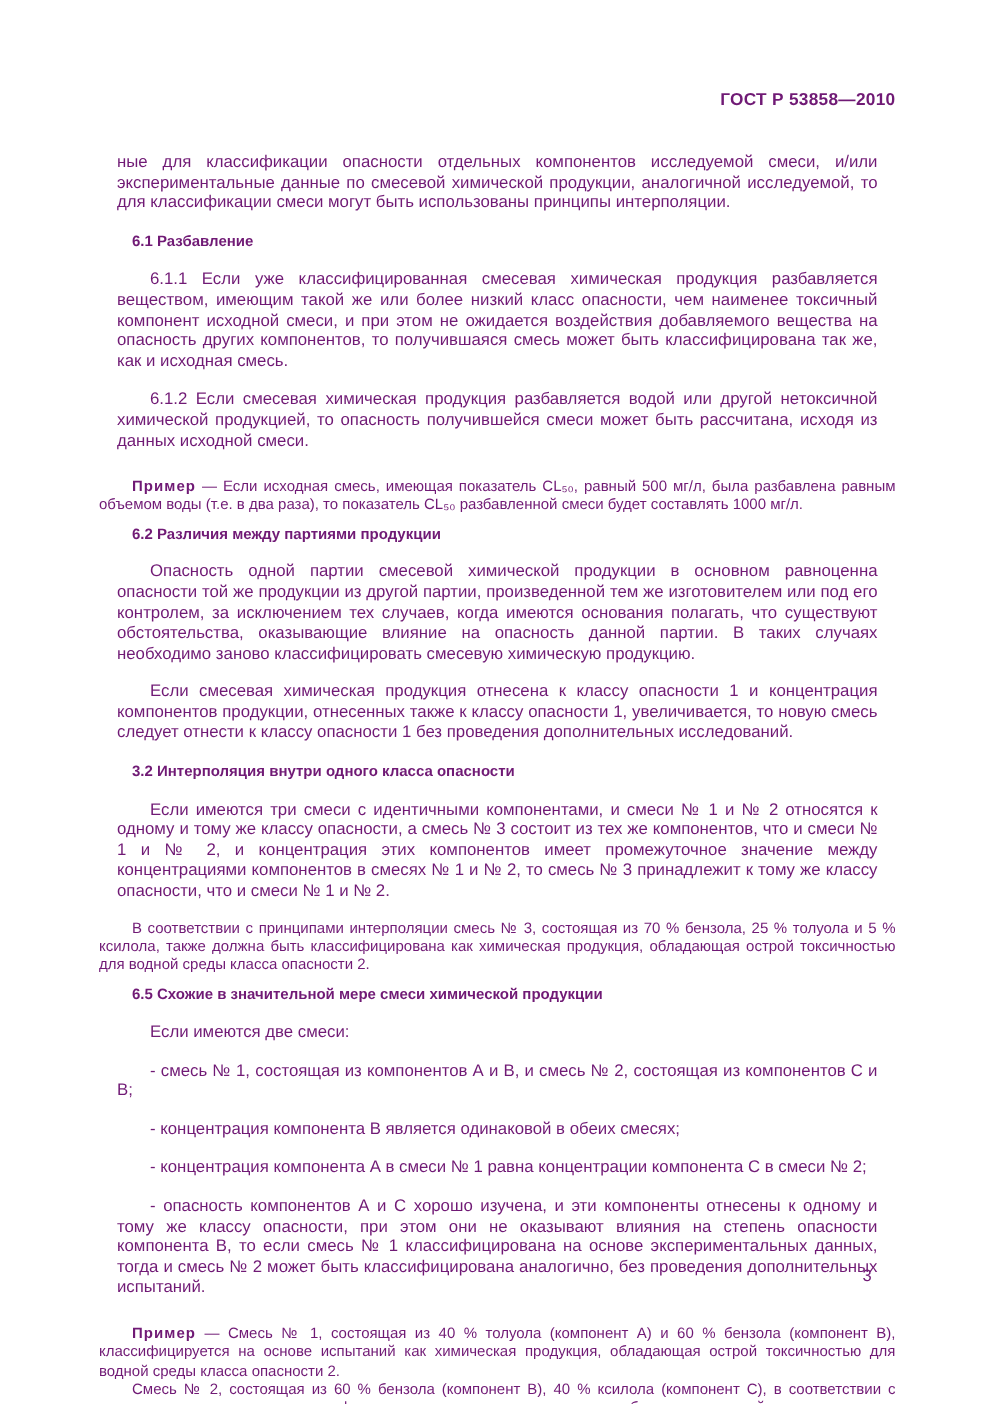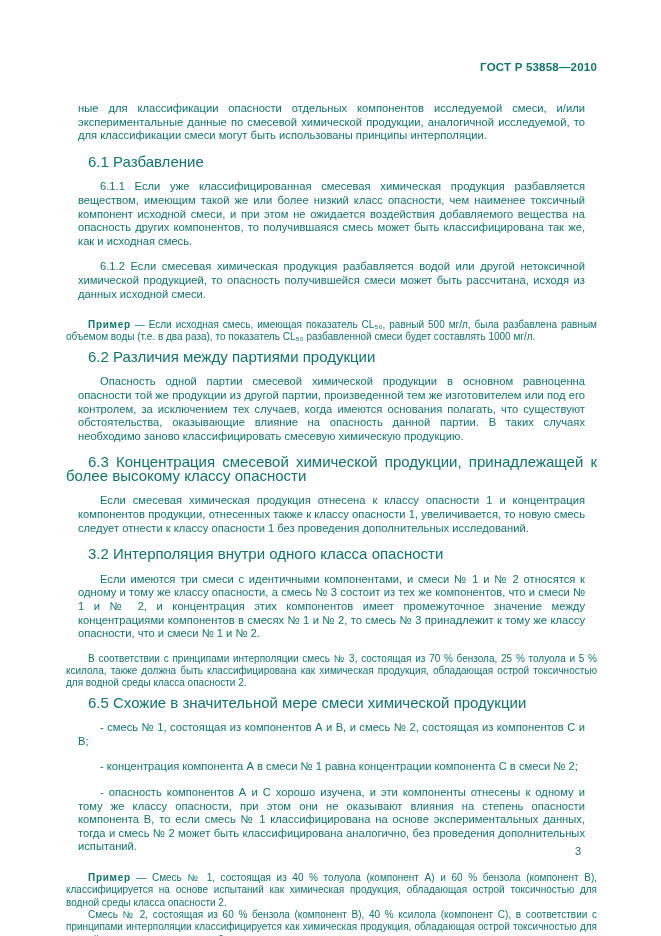--- a/index.html
+++ b/index.html
@@ -6,21 +6,21 @@
     margin: 0;
     padding: 0;
     background: #ffffff;
   }
   .page {
     position: relative;
     width: 661px;
     height: 936px;
     background: #ffffff;
     font-family: "Liberation Sans", sans-serif;
-    color: #0f766e;
+    color: #701a75;
     overflow: hidden;
   }
   .doc-header {
     position: absolute;
     top: 61px;
     left: 66px;
     right: 64px;
     text-align: right;
     font-weight: bold;
     font-size: 11.5px;
@@ -34,23 +34,23 @@
   }
   .p {
     font-size: 11.2px;
     line-height: 13.6px;
     text-align: justify;
     text-indent: 22px;
     margin: 12px;
   }
   .p.noindent { text-indent: 0; }
   .h {
-    font-size: 15px;
+    font-size: 10px;
     line-height: 13.6px;
-    font-weight: normal;
+    font-weight: bold;
     text-align: justify;
     text-indent: 22px;
     margin: 6px 0 3px 0;
   }
   .ex {
     font-size: 10px;
     line-height: 12.3px;
     text-align: justify;
     text-indent: 22px;
     margin: 0;
@@ -80,33 +80,34 @@
 
     <p class="p">6.1.1 Если уже классифицированная смесевая химическая продукция разбавляется веществом, имеющим такой же или более низкий класс опасности, чем наименее токсичный компонент исходной смеси, и при этом не ожидается воздействия добавляемого вещества на опасность других компонентов, то получившаяся смесь может быть классифицирована так же, как и исходная смесь.</p>
     <p class="p">6.1.2 Если смесевая химическая продукция разбавляется водой или другой нетоксичной химической продукцией, то опасность получившейся смеси может быть рассчитана, исходя из данных исходной смеси.</p>
 
     <p class="ex ex-first ex-last"><b>Пример</b><span> — Если исходная смесь, имеющая показатель CL₅₀, равный 500 мг/л, была разбавлена равным объемом воды (т.е. в два раза), то показатель CL₅₀ разбавленной смеси будет составлять 1000 мг/л.</span></p>
 
     <p class="h">6.2 Различия между партиями продукции</p>
 
     <p class="p">Опасность одной партии смесевой химической продукции в основном равноценна опасности той же продукции из другой партии, произведенной тем же изготовителем или под его контролем, за исключением тех случаев, когда имеются основания полагать, что существуют обстоятельства, оказывающие влияние на опасность данной партии. В таких случаях необходимо заново классифицировать смесевую химическую продукцию.</p>
 
-    <p class="h">6.3 Концентрация смесевой химической продукции, принадлежащей к более высокому классу опасности</p>
 
     <p class="p">Если смесевая химическая продукция отнесена к классу опасности 1 и концентрация компонентов продукции, отнесенных также к классу опасности 1, увеличивается, то новую смесь следует отнести к классу опасности 1 без проведения дополнительных исследований.</p>
 
     <p class="h">3.2 Интерполяция внутри одного класса опасности</p>
 
     <p class="p">Если имеются три смеси с идентичными компонентами, и смеси № 1 и № 2 относятся к одному и тому же классу опасности, а смесь № 3 состоит из тех же компонентов, что и смеси № 1 и № 2, и концентрация этих компонентов имеет промежуточное значение между концентрациями компонентов в смесях № 1 и № 2, то смесь № 3 принадлежит к тому же классу опасности, что и смеси № 1 и № 2.</p>
 
     <p class="ex ex-last">В соответствии с принципами интерполяции смесь № 3, состоящая из 70 % бензола, 25 % толуола и 5 % ксилола, также должна быть классифицирована как химическая продукция, обладающая острой токсичностью для водной среды класса опасности 2.</p>
 
     <p class="h">6.5 Схожие в значительной мере смеси химической продукции</p>
 
+    <p class="p">Если имеются две смеси:</p>
     <p class="p">- смесь № 1, состоящая из компонентов А и В, и смесь № 2, состоящая из компонентов С и В;</p>
+    <p class="p">- концентрация компонента В является одинаковой в обеих смесях;</p>
     <p class="p">- концентрация компонента А в смеси № 1 равна концентрации компонента С в смеси № 2;</p>
     <p class="p">- опасность компонентов А и С хорошо изучена, и эти компоненты отнесены к одному и тому же классу опасности, при этом они не оказывают влияния на степень опасности компонента В, то если смесь № 1 классифицирована на основе экспериментальных данных, тогда и смесь № 2 может быть классифицирована аналогично, без проведения дополнительных испытаний.</p>
 
     <p class="ex ex-first"><b>Пример</b><span> — Смесь № 1, состоящая из 40 % толуола (компонент А) и 60 % бензола (компонент В), классифицируется на основе испытаний как химическая продукция, обладающая острой токсичностью для водной среды класса опасности 2.</span></p>
     <p class="ex">Смесь № 2, состоящая из 60 % бензола (компонент В), 40 % ксилола (компонент С), в соответствии с принципами интерполяции классифицируется как химическая продукция, обладающая острой токсичностью для водной среды класса опасности 2, т.к.</p>
     <p class="ex">- концентрации бензола (компонента В) в смесях № 1 и № 5 равны (60 %);</p>
     <p class="ex ex-last">- концентрация толуола (компонента А) в смеси № 1 равна концентрации ксилола (компонента С) в смеси № 2 (40 %);</p>
 
   </div>
 

